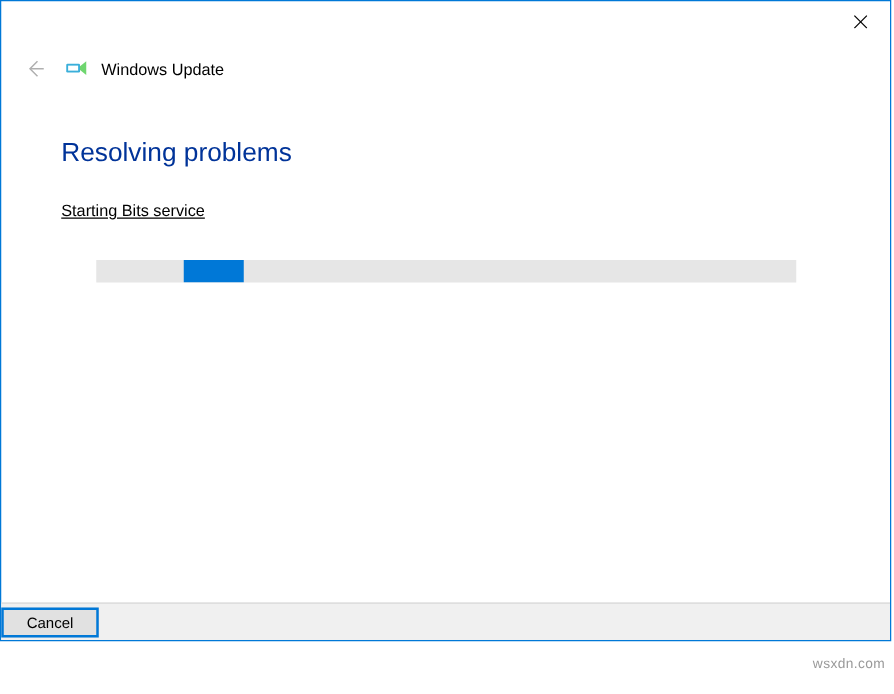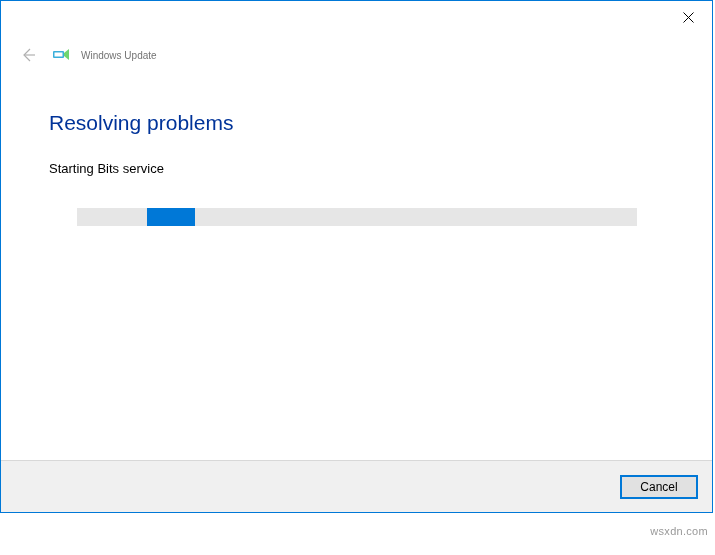--- a/index.html
+++ b/index.html
@@ -65,63 +65,64 @@
       height: 16px;
     }
     .ts-icon {
       width: 20px;
       height: 20px;
       display: flex;
       align-items: center;
       justify-content: center;
     }
     .header-title {
-      font-size: 10px;
-      color: #737373;
+      font-size: 13px;
+      color: #000000;
       margin-left: -4px;
     }
     .content {
       padding: 46px 48px 16px 48px;
       flex: 1;
     }
     .main-heading {
       font-size: 21px;
       color: #003399;
       font-weight: 400;
       margin-bottom: 26px;
     }
     .status-text {
       font-size: 13px;
       color: #000;
       margin-bottom: 32px;
+      text-decoration: underline;
     }
     .progress-container {
       width: 560px;
       height: 18px;
       background: #e6e6e6;
       margin-left: 28px;
       position: relative;
       overflow: hidden;
     }
     .progress-bar {
       position: absolute;
       top: 0;
       left: 70px;
       width: 48px;
       height: 100%;
       background: #0078d7;
     }
     .footer {
-      height: 52px;
+      height: 30px;
       background: #f0f0f0;
       border-top: 1px solid #d8d8d8;
       display: flex;
-      justify-content: flex-end;
+      justify-content: flex-start;
       align-items: center;
-      padding-right: 14px;
+      padding-right: 30px;
     }
     .cancel-btn {
       width: 78px;
       height: 24px;
       background: #e1e1e1;
       border: 2px solid #0078d7;
       font-size: 12px;
       color: #000;
       cursor: pointer;
       display: flex;

